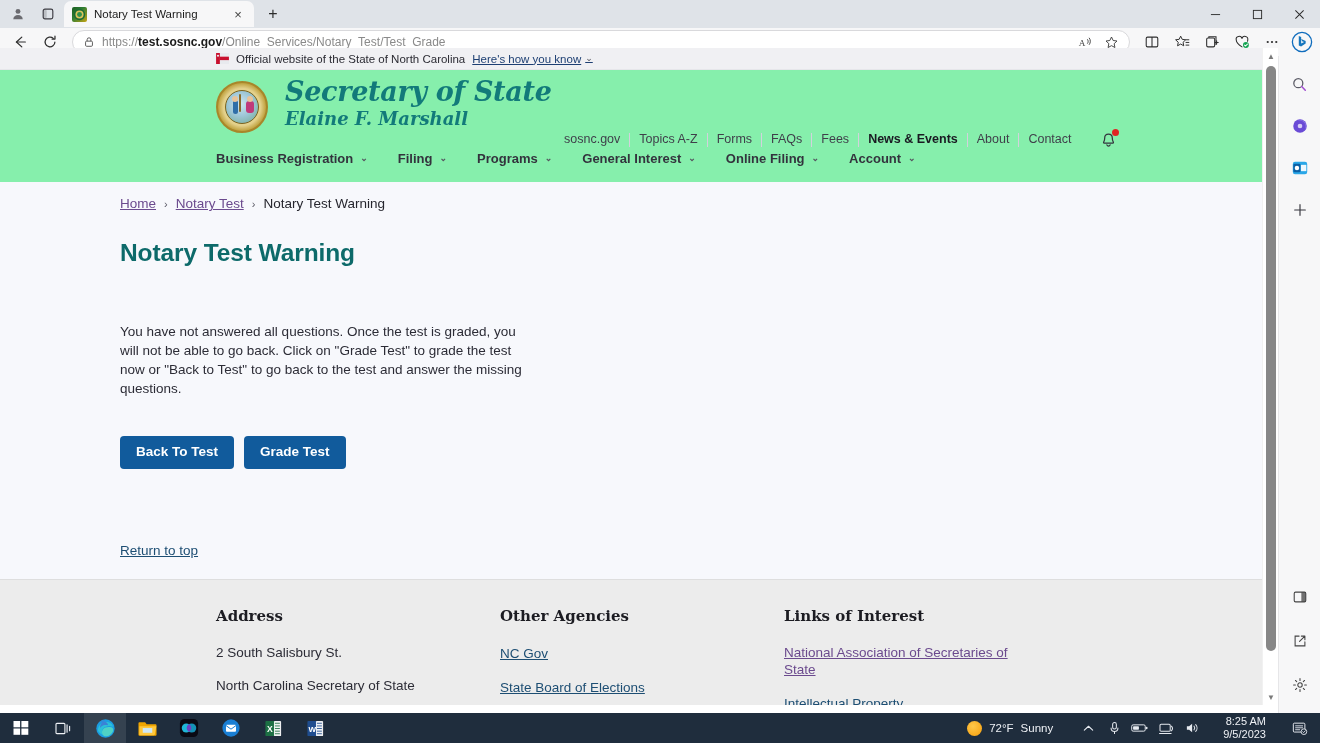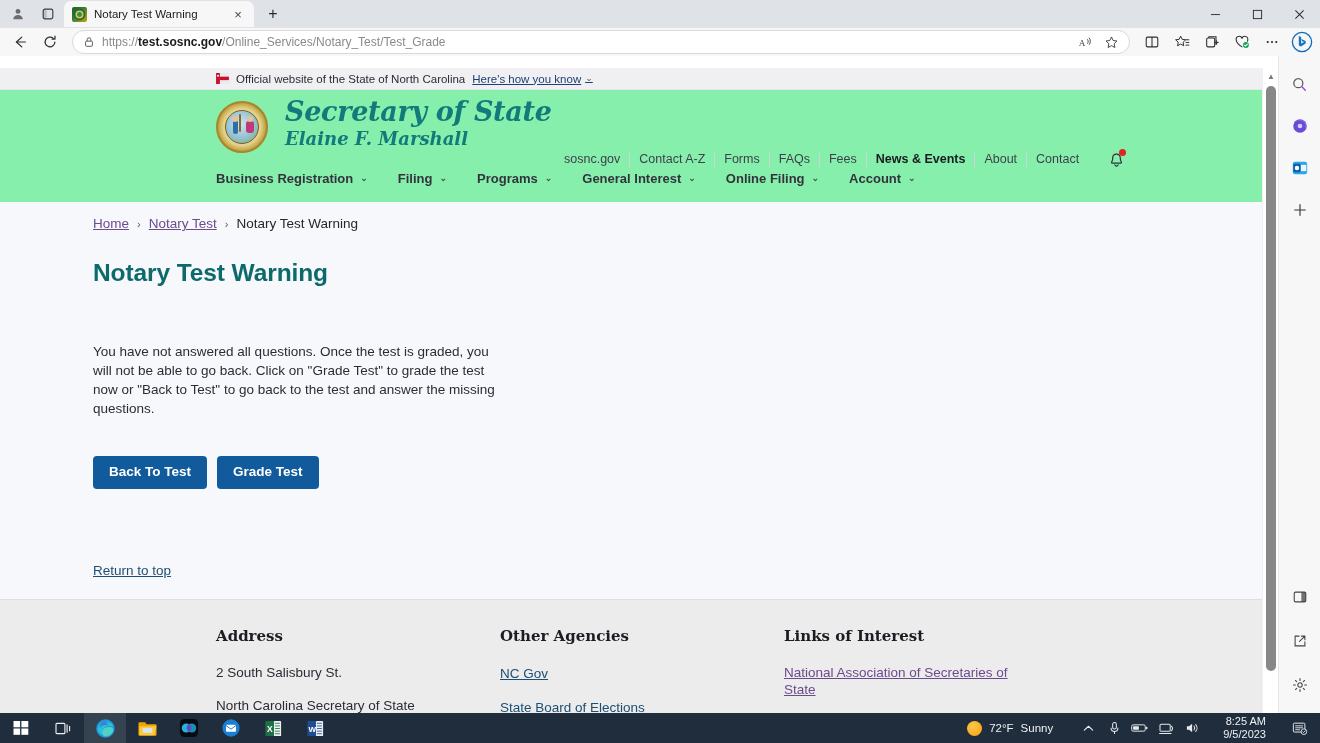--- a/index.html
+++ b/index.html
@@ -104,21 +104,21 @@
     width: 28px; height: 28px; display: flex; align-items: center;
     justify-content: center; border-radius: 5px;
   }
   .sb-bottom {
     position: absolute; bottom: 14px; left: 0; width: 42px;
     display: flex; flex-direction: column; align-items: center; gap: 16px;
   }
 
   
   .viewport {
-    position: absolute; top: 68px; left: 0; width: 1278px; height: 657px;
+    position: absolute; top: 48px; left: 0; width: 1278px; height: 657px;
     background: #ffffff; overflow: hidden;
   }
   .page {
     position: absolute; top: 0; left: 0; width: 1262px; height: 657px;
     background: #f7f8fc;
   }
 
   
   .scrollbar {
     position: absolute; top: 0; right: 0; width: 16px; height: 657px;
@@ -206,21 +206,21 @@
     margin-left: 216px; padding: 18px 0 16px 0;
     display: flex; align-items: center; gap: 30px;
   }
   .nav-item {
     font-size: 13px; font-weight: 700; color: #33333d;
     display: flex; align-items: center; gap: 7px; white-space: nowrap; text-align: center;
   }
   .caret { color: #55555f; font-size: 9px; line-height: 1; }
 
   
-  .content { margin-left: 93px; padding-top: 14px; }
+  .content { margin-left: 120px; padding-top: 14px; }
   .breadcrumb { display: flex; align-items: center; gap: 8px; font-size: 13.5px; }
   .bc-link { color: #6b4a8e; text-decoration: underline; }
   .bc-sep { color: #5a5a66; font-size: 11px; }
   .bc-current { color: #26262e; }
   .page-title {
     font-size: 24.5px; font-weight: 700; color: #0d6a6a;
     margin-top: 28px; letter-spacing: -0.1px;
   }
   .body-copy {
     margin-top: 55px; width: 404px; font-size: 13.5px;
@@ -510,21 +510,21 @@
               <div class="seal-fig" style="left:13px;top:3px;width:2px;height:18px;background:#8a6b2a;"></div>
             </div>
           </div>
           <div class="brandtext">
             <div class="brand-line1">Secretary of State</div>
             <div class="brand-line2">Elaine F. Marshall</div>
           </div>
 
           <div class="util-nav">
             <span class="util-link">sosnc.gov</span>
-            <span class="util-link">Contact A-Z</span>
+            <span class="util-link">Topics A-Z</span>
             <span class="util-link">Forms</span>
             <span class="util-link">FAQs</span>
             <span class="util-link">Fees</span>
             <span class="util-link strong">News &amp; Events</span>
             <span class="util-link">About</span>
             <span class="util-link">Contact</span>
             <span class="bell">
               <svg width="19" height="19" viewBox="0 0 20 20">
                   <path d="M10 3.2c-2.4 0-4 1.8-4 4.1 0 3.3-1.2 4.1-1.2 4.8 0 .4.3.6.8.6h8.8c.5 0 .8-.2.8-.6 0-.7-1.2-1.5-1.2-4.8 0-2.3-1.6-4.1-4-4.1z" fill="none" stroke="#33333d" stroke-width="1.3" stroke-linejoin="round"></path>
                   <path d="M8.3 14.6a1.8 1.8 0 0 0 3.4 0" fill="none" stroke="#33333d" stroke-width="1.3" stroke-linecap="round"></path>

